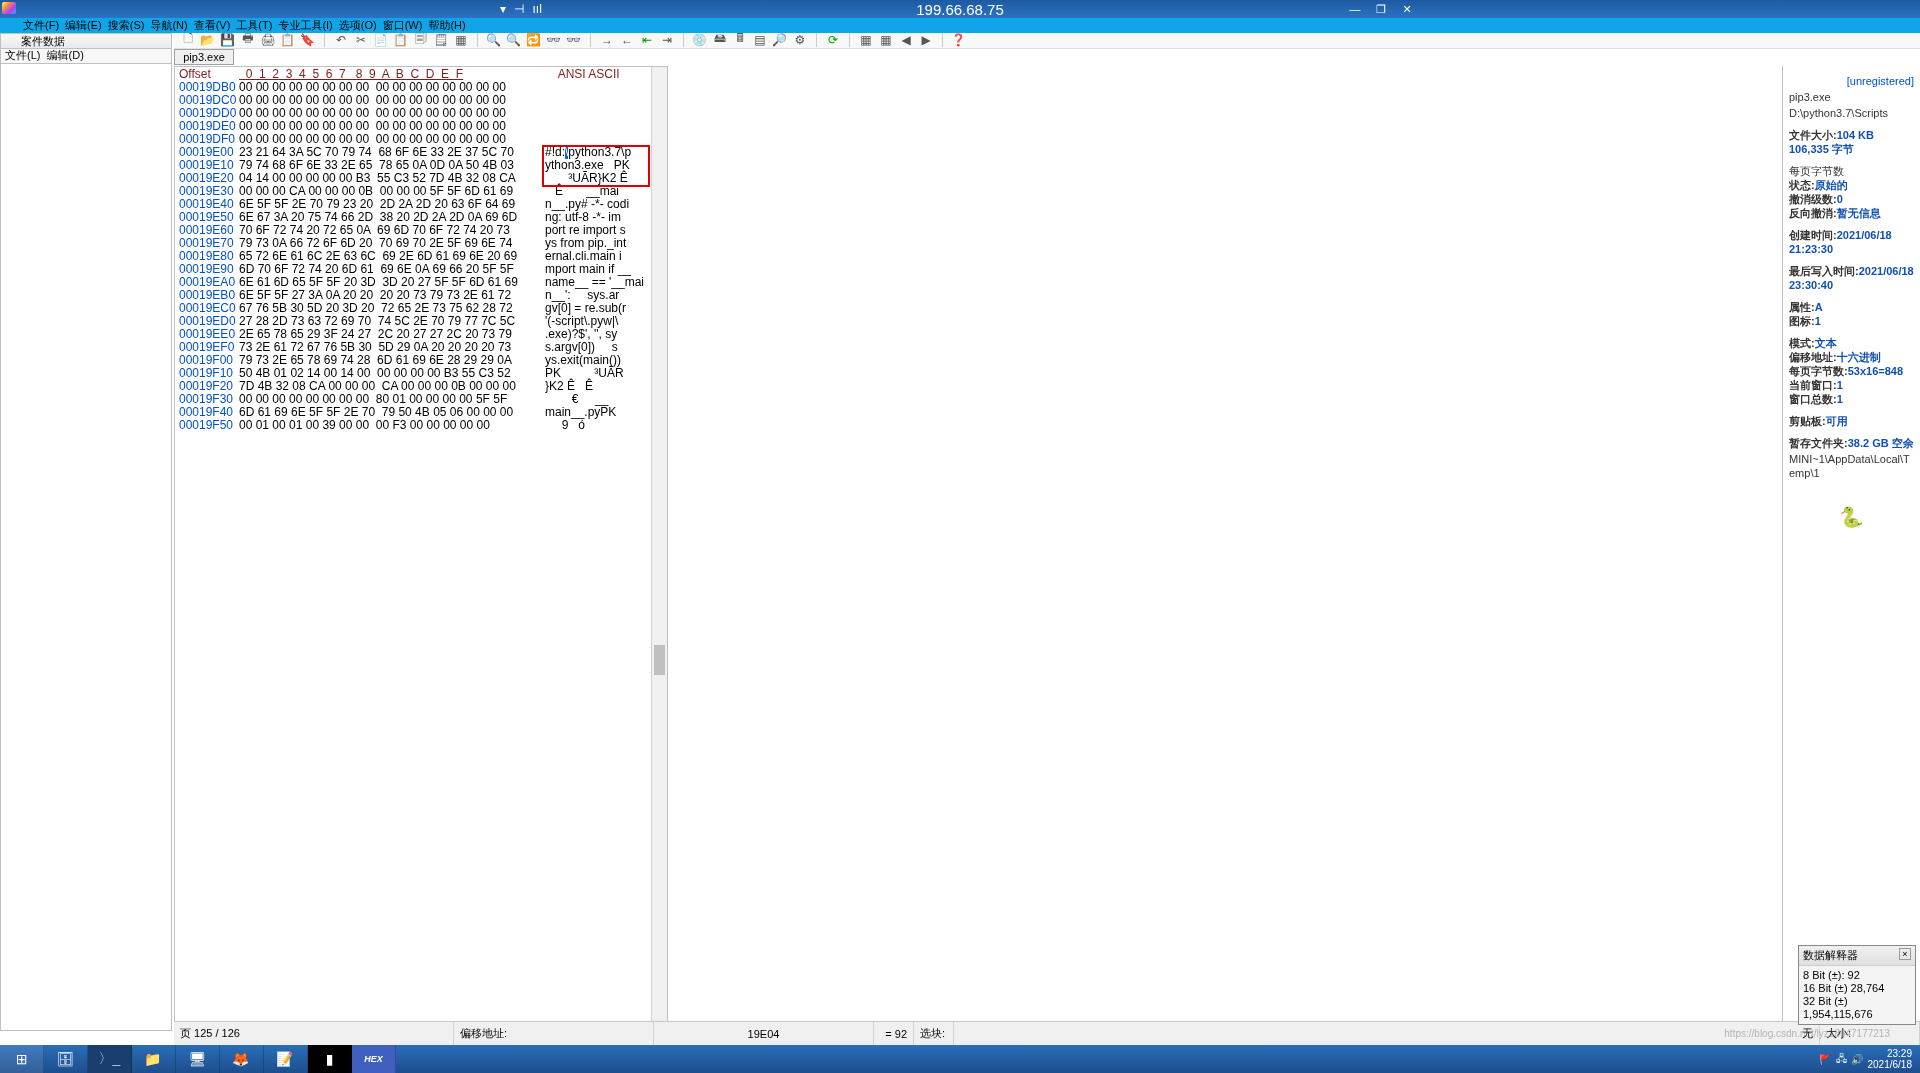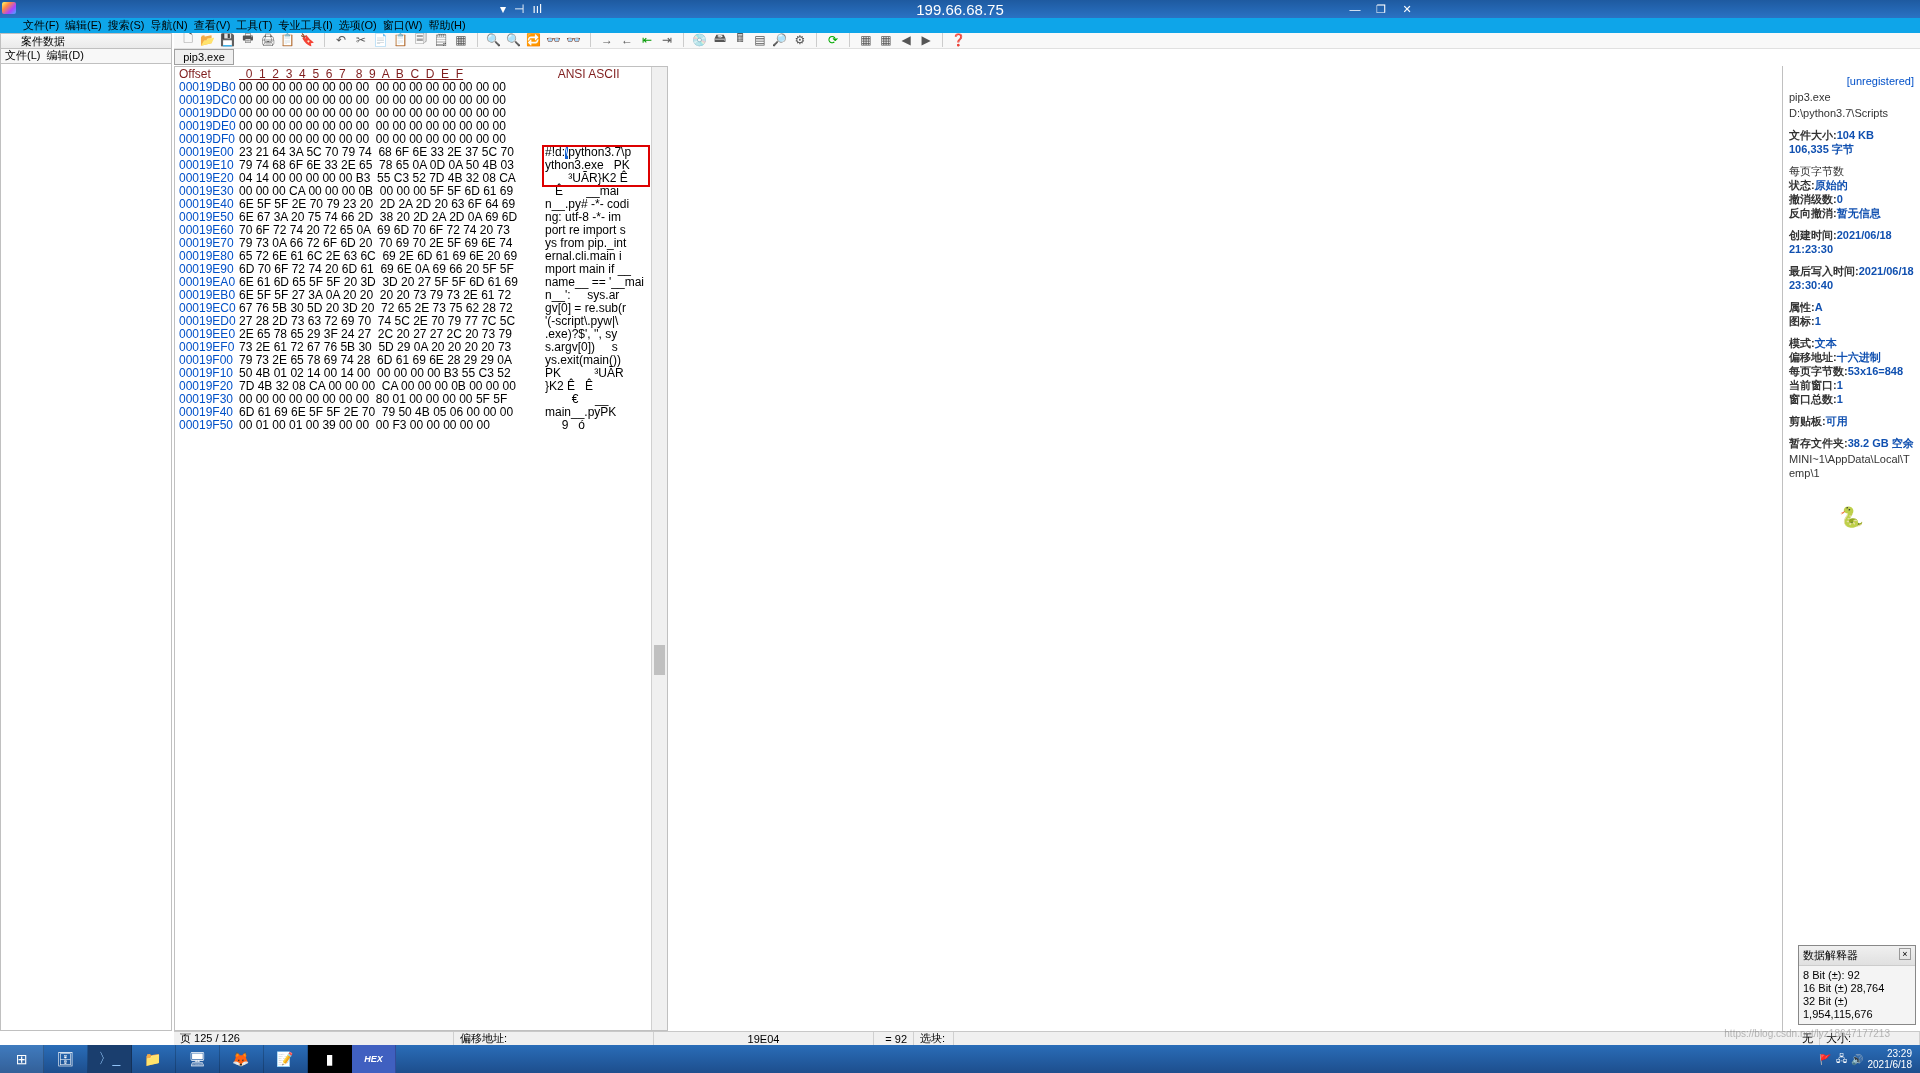--- a/index.html
+++ b/index.html
@@ -55,21 +55,21 @@
 .info-panel .row { display: flex; justify-content: flex-start; font-weight: bold; }
 .info-panel .l { color: #333; }
 .info-panel .v { color: #1050b0; text-align: right; }
 .info-panel .pyico { margin-top: 30px; text-align: center; font-size: 20px; }
 
 .interp { position: absolute; right: 4px; bottom: 48px; width: 118px; border: 1px solid #888; background: #f4f4f4; font-size: 11px; z-index: 60; }
 .interp .hdr { background: linear-gradient(#f0f0f0,#e0e0e0); padding: 2px 4px; display: flex; justify-content: space-between; border-bottom: 1px solid #ccc; }
 .interp .hdr .x { border: 1px solid #999; width: 12px; height: 12px; display: inline-flex; align-items: center; justify-content: center; font-size: 9px; }
 .interp .body { padding: 3px 4px; line-height: 13px; }
 
-.statusbar { position: absolute; bottom: 28px; left: 174px; right: 0; height: 14px; background: #f0f0f0; border-top: 1px solid #c8c8c8; display: flex; align-items: center; font-size: 11px; }
+.statusbar { position: absolute; bottom: 28px; left: 174px; right: 0; height: 24px; background: #f0f0f0; border-top: 1px solid #c8c8c8; display: flex; align-items: center; font-size: 11px; }
 .statusbar > span { padding: 0 6px; border-right: 1px solid #d0d0d0; height: 100%; display: inline-flex; align-items: center; }
 .statusbar .stretch { flex: 1; border-right: none; }
 
 .taskbar { position: absolute; bottom: 0; left: 0; right: 0; height: 28px; background: linear-gradient(#2a6db8,#1d4e8d); display: flex; align-items: center; z-index: 200; }
 .taskbar .tb-btn { width: 44px; height: 28px; display: inline-flex; align-items: center; justify-content: center; border-right: 1px solid rgba(0,0,0,0.2); font-size: 14px; color: #fff; }
 .taskbar .start { background: rgba(255,255,255,0.1); }
 .taskbar .tray { margin-left: auto; display: flex; align-items: center; gap: 4px; padding-right: 8px; color: #fff; font-size: 10px; }
 .taskbar .tray .clock { text-align: right; line-height: 11px; }
 
 .watermark { position: absolute; right: 30px; bottom: 34px; color: rgba(120,120,120,0.5); font-size: 10px; z-index: 150; }

